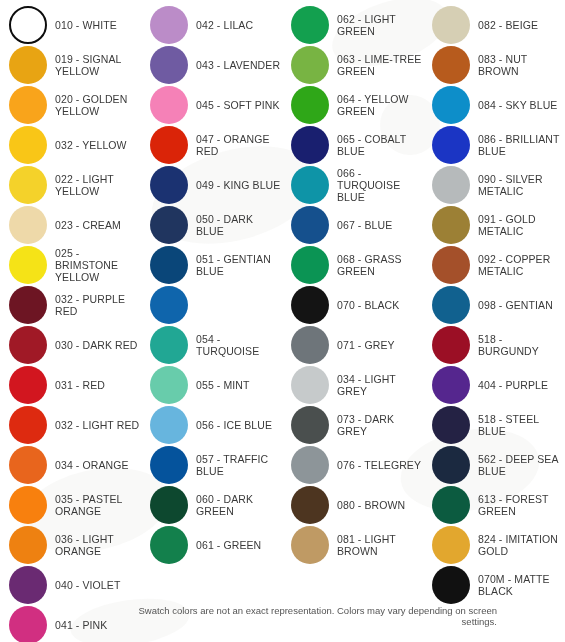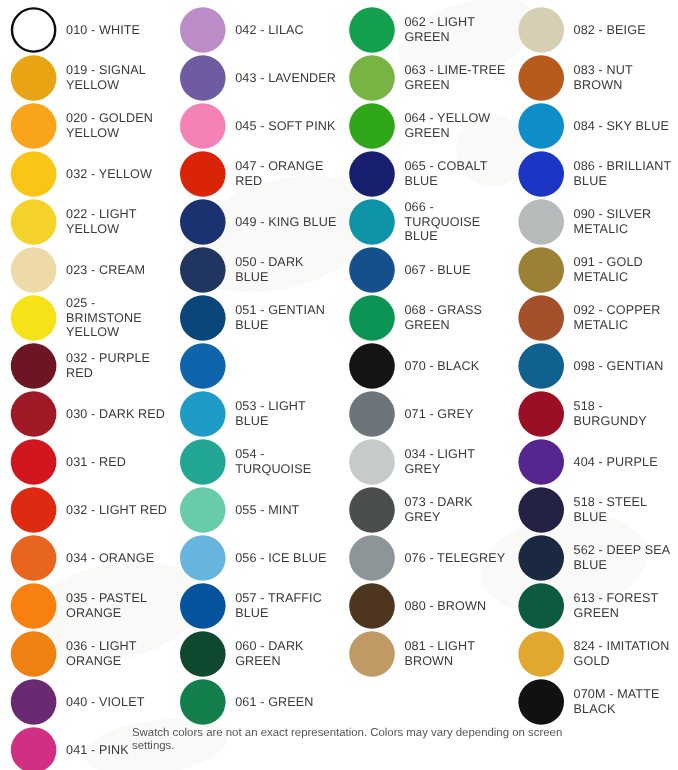--- a/index.html
+++ b/index.html
@@ -73,21 +73,21 @@
     color: #3a3a3a;
     letter-spacing: .1px;
     white-space: pre-line;
     font-family: "Liberation Sans", sans-serif;
   }
   .footer {
     position: absolute;
     left: 0;
     top: 605px;
     width: 497px;
-    text-align: left;
+    text-align: right;
     font-size: 9.5px;
     color: #555555;
     font-family: "Liberation Sans", sans-serif;
   }
   .footer-note {
     display: inline-block;
     padding-left: 110px;
   }
 </style>
 </head>
@@ -202,24 +202,20 @@
         </div>
         <div class="swatch-row">
           <div class="swatch-dot" style="background: rgb(10, 70, 121);"></div>
           <div class="swatch-label">051 - GENTIAN
        BLUE</div>
         </div>
         <div class="swatch-row">
           <div class="swatch-dot" style="background: rgb(15, 101, 172);"></div>
         </div>
         <div class="swatch-row">
-          <div class="swatch-dot" style="background: rgb(30, 155, 198);"></div>
-          <div class="swatch-label">053 - LIGHT BLUE</div>
-        </div>
-        <div class="swatch-row">
           <div class="swatch-dot" style="background: rgb(33, 167, 148);"></div>
           <div class="swatch-label">054 - TURQUOISE</div>
         </div>
         <div class="swatch-row">
           <div class="swatch-dot" style="background: rgb(104, 204, 171);"></div>
           <div class="swatch-label">055 - MINT</div>
         </div>
         <div class="swatch-row">
           <div class="swatch-dot" style="background: rgb(103, 181, 222);"></div>
           <div class="swatch-label">056 - ICE BLUE</div>

